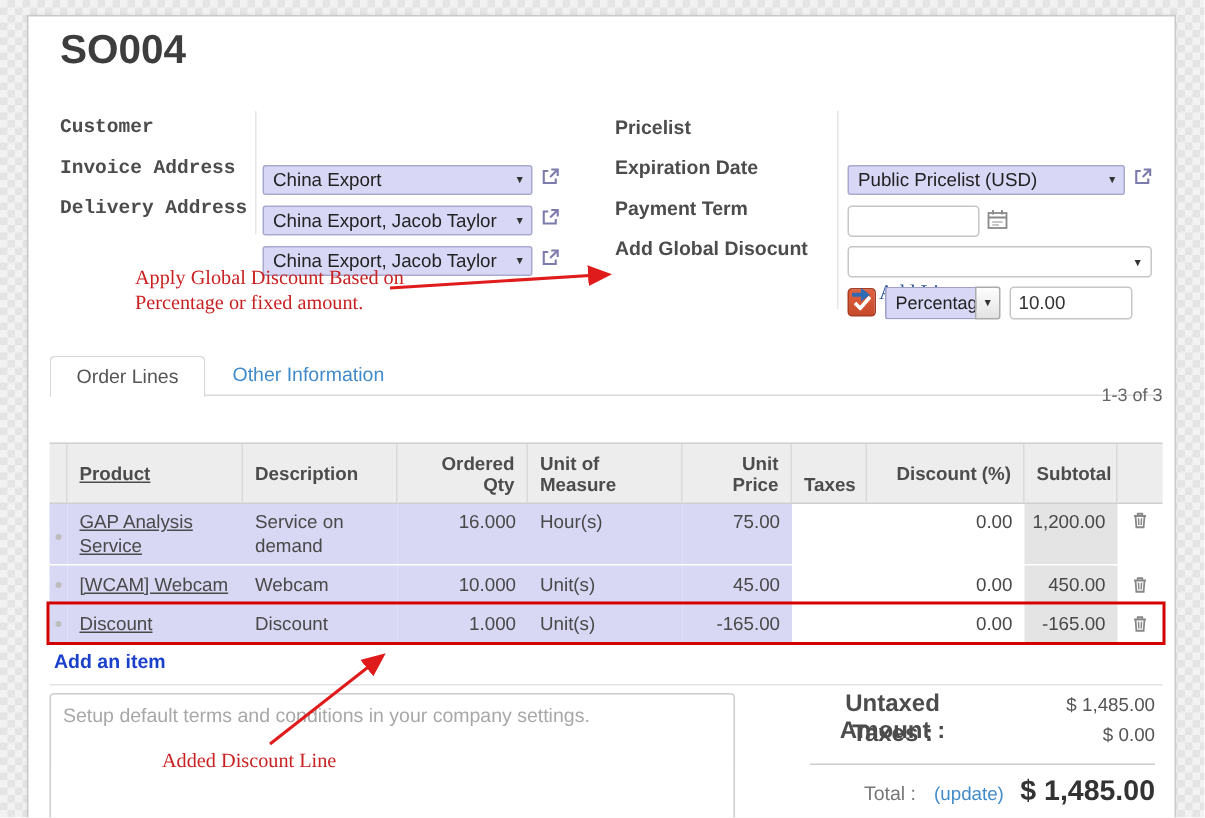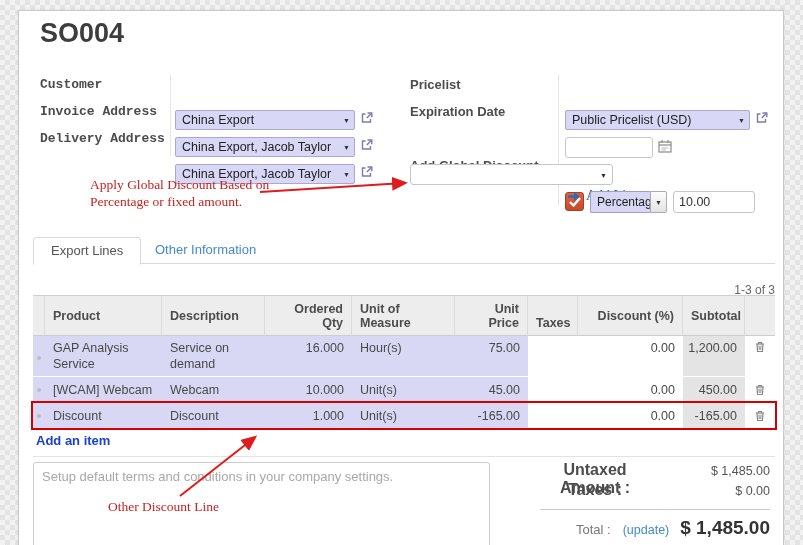--- a/index.html
+++ b/index.html
@@ -61,38 +61,38 @@
   .addline-text { font-family:"Liberation Serif",serif; font-size:14px; color:#265293; margin-left:5px; }
 
   
   .tabs { position:absolute; left:33px; top:237px; width:742px; height:27px; border-bottom:1px solid #d9d9d9; }
   .tab-active { position:absolute; left:0; top:0; height:28px; background:#fff;
     border:1px solid #d9d9d9; border-bottom:1px solid #fff; border-radius:4px 4px 0 0;
     padding:0 17px; line-height:26px; color:#555; font-size:13px; cursor:pointer; }
   .tab-link { position:absolute; left:106px; top:0; height:27px; padding:0 16px; line-height:26px;
     color:#428bca; font-size:13px; cursor:pointer; }
 
-  .pager { position:absolute; right:28px; top:283px; font-size:12px; color:#666; }
+  .pager { position:absolute; right:28px; top:256px; font-size:12px; color:#666; }
 
   
   .otable { position:absolute; left:33px; top:295px; width:742px; font-size:12.5px; color:#494949; }
   .thead { display:flex; height:41px; background:#ededed; border-top:1px solid #cfcfcf;
     border-bottom:1px solid #cfcfcf; font-weight:bold; color:#4c4c4c; }
   .th { display:flex; align-items:center; padding:0 8px; border-right:1px solid #dadada; }
   .th:last-child { border-right:none; }
   .th.low { align-items:flex-end; padding-bottom:5px; }
   .tr { display:flex; border-bottom:1px solid #fff; cursor:pointer; }
   .r1 { height:41px; }
   .r2 { height:26px; }
   .td { padding:2px 8px; display:flex; align-items:center; line-height:16px; }
   .r1 .td { align-items:flex-start; padding-top:4px; }
   .num { justify-content:flex-end; text-align:right; }
   .hl { background:#d8d8f4; }
   .sub { background:#e4e4e4; }
-  .c0{width:12px;padding:0;} .c1{width:117px;} .c2{width:103px;} .c3{width:87px;}
+  .c0{width:12px;padding:0;} .c1{width:117px;text-decoration:underline;} .c2{width:103px;} .c3{width:87px;}
   .c4{width:103px;} .c5{width:73px;} .c6{width:50px;text-align:center;} .c7{width:105px;}
   .c8{width:62px;} .c9{width:30px; justify-content:center; padding:0;}
   .dot { width:4px; height:4px; border-radius:50%; background:#bdbdbd; margin:auto; }
   .trash { cursor:pointer; display:flex; align-items:center; }
 
   .red-rect { position:absolute; left:31px; top:401px; width:746px; height:29px;
     border:2px solid #d40000; z-index:5; pointer-events:none; }
 
   .add-item { position:absolute; left:36px; top:433px; color:#1b41cc; font-weight:bold;
     font-size:13px; cursor:pointer; }
@@ -201,20 +201,21 @@
     <div class="frow">
       <span class="flabel">Expiration Date</span>
       <span class="fwrap">
         <input class="txtinput" style="width: 88px;">
         <svg class="cal-icon" width="15" height="15">
             <use href="#ic-cal"></use>
           </svg>
       </span>
     </div>
     <div class="frow">
+      <span class="flabel">Payment Term</span>
       <span class="fwrap">
         <span class="wsel">
             <span class="caret">▼</span>
           </span>
       </span>
     </div>
     <div class="frow" style="height:24px">
       <span class="flabel">Add Global Disocunt</span>
       <span class="fwrap">
         <span class="chk">
@@ -236,21 +237,21 @@
         <svg width="14" height="11">
             <path d="M1 5.5 H8" stroke="#2d6cb5" stroke-width="2.6" fill="none"></path>
             <polygon points="7,1 13,5.5 7,10" fill="#2d6cb5"></polygon>
           </svg>
         <span class="addline-text">Add Line</span>
       </span>
     </div>
   </div>
 
   <div class="tabs">
-    <span class="tab-active">Export Lines</span>
+    <span class="tab-active">Order Lines</span>
     <span class="tab-link">Other Information</span>
   </div>
 
   <div class="pager">1-3 of 3</div>
 
   <div class="otable">
     <div class="thead">
       <span class="th c0"></span>
       <span class="th c1">Product</span>
       <span class="th c2">Description</span>
@@ -343,21 +344,21 @@
       <span class="glabel">Total :</span>
       <span class="update">(update)</span>
       <span class="gval">$ 1,485.00</span>
     </div>
   </div>
 
   <div class="note note-1">
     <div>Apply Global Discount Based on</div>
     <div>Percentage or fixed amount.</div>
   </div>
-  <div class="note note-2">Other Discount Line</div>
+  <div class="note note-2">Added Discount Line</div>
 
   <svg class="overlay">
     <defs>
       <marker id="arrowhead" markerWidth="8" markerHeight="7" refX="6" refY="3.5" orient="auto">
         <polygon points="0 0, 8 3.5, 0 7" fill="#e01b1b"></polygon>
       </marker>
     </defs>
     <line x1="260" y1="192" x2="404" y2="183" stroke="#e01b1b" stroke-width="2" marker-end="url(#arrowhead)"></line>
     <line x1="180" y1="496" x2="254" y2="438" stroke="#e01b1b" stroke-width="2" marker-end="url(#arrowhead)"></line>
   </svg>

